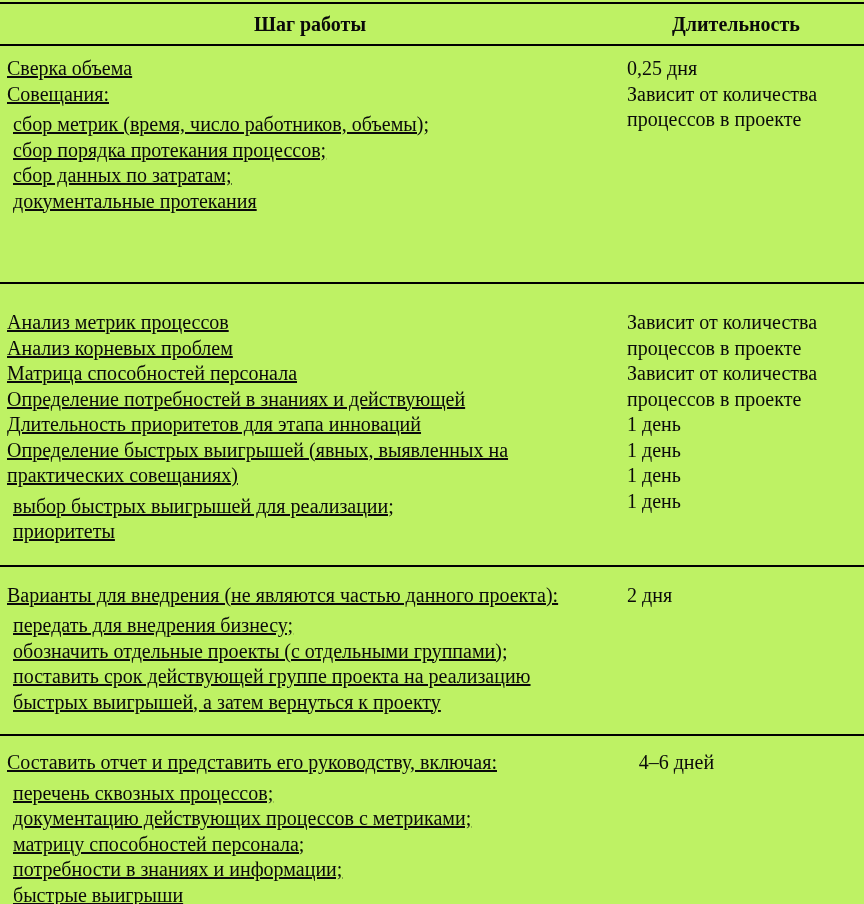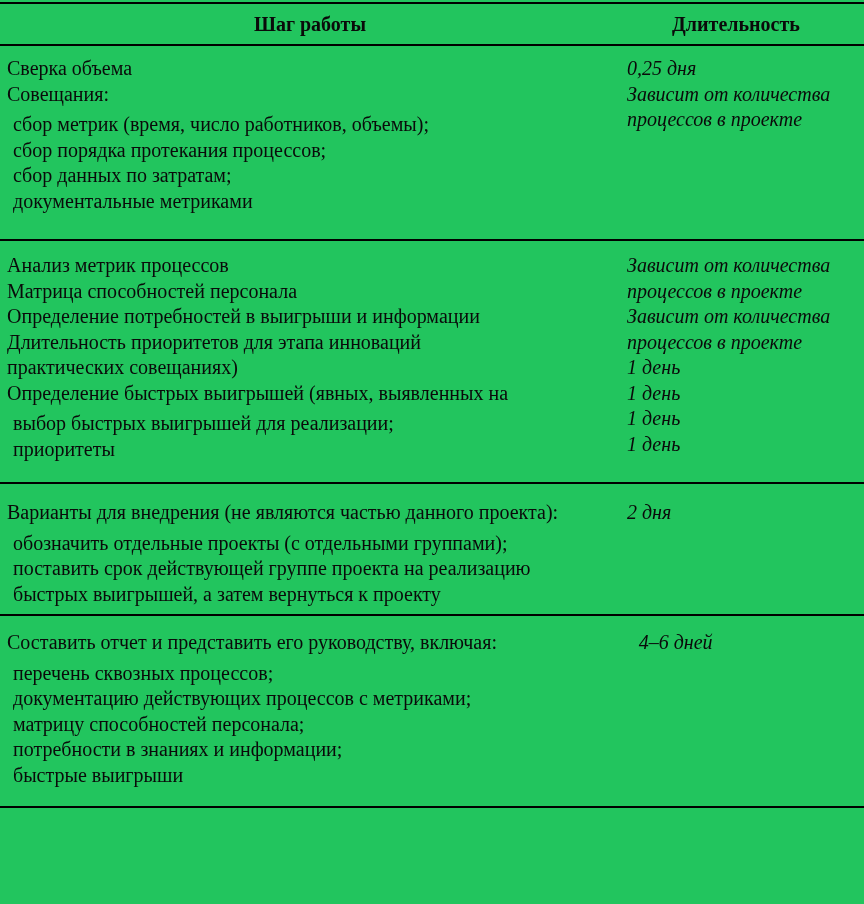--- a/index.html
+++ b/index.html
@@ -1,19 +1,19 @@
 <!DOCTYPE html>
 <html><head>
 <meta charset="utf-8">
 <style>
   html, body { margin: 0; padding: 0; background: #ffffff; }
   .page {
     width: 864px;
     height: 904px;
-    background: #22c55e;
+    background: #bef264;
     color: #0a0a0a;
     font-family: "Liberation Serif", "DejaVu Serif", serif;
     font-size: 20px;
     position: relative;
     overflow: hidden;
     box-sizing: border-box;
   }
   .table {
     margin-top: 2px;
     border-top: 2px solid #000;
@@ -31,31 +31,31 @@
     text-align: center;
   }
   .header-cell-right {
     flex: 1;
     text-align: center;
     padding-right: 12px;
   }
   .section { display: flex; }
   .section + .section { border-top: 2px solid #000; }
   .s1 { padding: 10px 0 25px; }
-  .s2 { padding: 12px 0 20px; }
-  .s3 { padding: 16px 0 7px; }
+  .s2 { padding: 26px 0 20px; margin-top: 43px; }
+  .s3 { padding: 16px 0 19px; }
   .s4 { padding: 14px 0 18px; gap: 24px; }
   .col-left {
     width: 613px;
     padding-left: 7px;
+    text-decoration: underline;
   }
   .col-right {
     width: 230px;
     padding-left: 7px;
-    font-style: italic;
   }
   .line {
     line-height: 25.5px;
     white-space: nowrap;
   }
   .sub {
     margin-top: 5px;
     padding-left: 6px;
   }
 </style>
@@ -71,38 +71,39 @@
     </div>
 
     <div class="section s1">
       <div class="col-left">
         <div class="line">Сверка объема</div>
         <div class="line">Совещания:</div>
         <div class="sub">
           <div class="line">сбор метрик (время, число работников, объемы);</div>
           <div class="line">сбор порядка протекания процессов;</div>
           <div class="line">сбор данных по затратам;</div>
-          <div class="line">документальные метриками</div>
+          <div class="line">документальные протекания</div>
         </div>
       </div>
       <div class="col-right">
         <div class="line">0,25 дня</div>
         <div class="line">Зависит от количества</div>
         <div class="line">процессов в проекте</div>
       </div>
     </div>
 
     <div class="section s2">
       <div class="col-left">
         <div class="line">Анализ метрик процессов</div>
+        <div class="line">Анализ корневых проблем</div>
         <div class="line">Матрица способностей персонала</div>
-        <div class="line">Определение потребностей в выигрыши и информации</div>
+        <div class="line">Определение потребностей в знаниях и действующей</div>
         <div class="line">Длительность приоритетов для этапа инноваций</div>
+        <div class="line">Определение быстрых выигрышей (явных, выявленных на</div>
         <div class="line">практических совещаниях)</div>
-        <div class="line">Определение быстрых выигрышей (явных, выявленных на</div>
         <div class="sub">
           <div class="line">выбор быстрых выигрышей для реализации;</div>
           <div class="line">приоритеты</div>
         </div>
       </div>
       <div class="col-right">
         <div class="line">Зависит от количества</div>
         <div class="line">процессов в проекте</div>
         <div class="line">Зависит от количества</div>
         <div class="line">процессов в проекте</div>
@@ -110,20 +111,21 @@
         <div class="line">1 день</div>
         <div class="line">1 день</div>
         <div class="line">1 день</div>
       </div>
     </div>
 
     <div class="section s3">
       <div class="col-left">
         <div class="line">Варианты для внедрения (не являются частью данного проекта):</div>
         <div class="sub">
+          <div class="line">передать для внедрения бизнесу;</div>
           <div class="line">обозначить отдельные проекты (с отдельными группами);</div>
           <div class="line">поставить срок действующей группе проекта на реализацию</div>
           <div class="line">быстрых выигрышей, а затем вернуться к проекту</div>
         </div>
       </div>
       <div class="col-right">
         <div class="line">2 дня</div>
       </div>
     </div>
 

